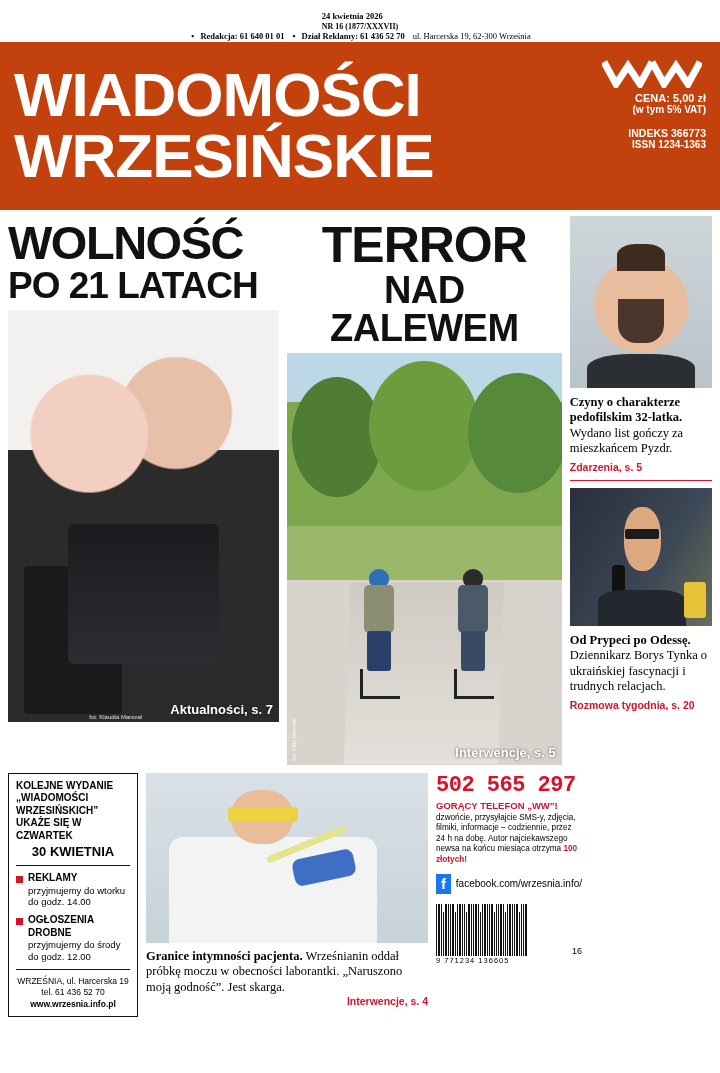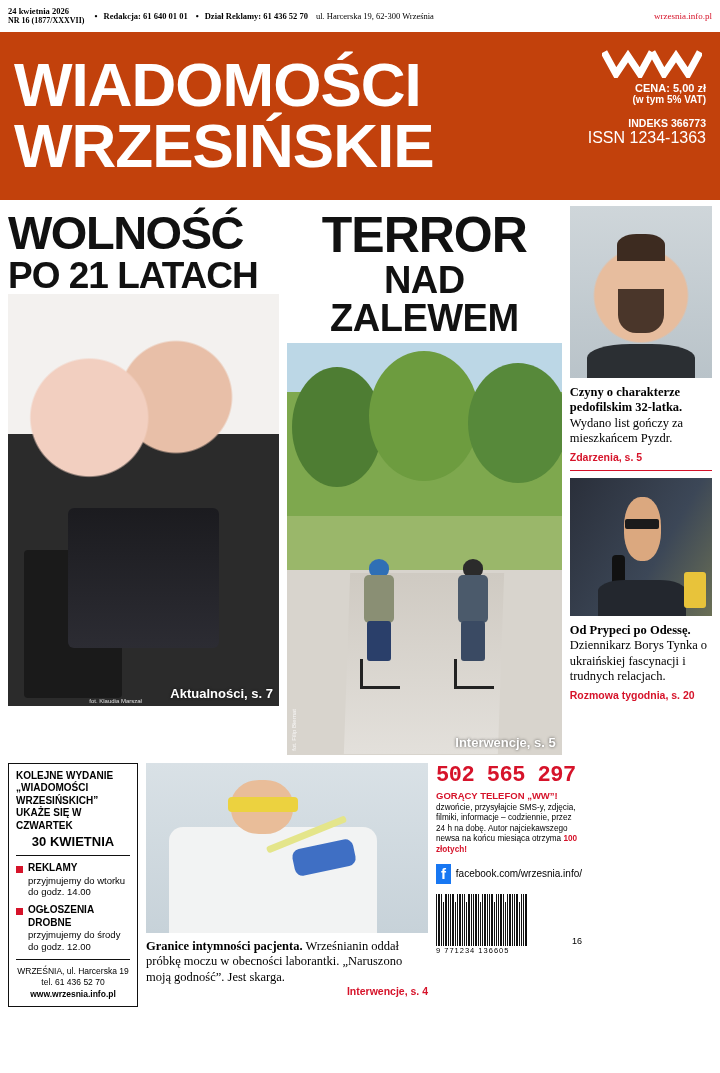--- a/index.html
+++ b/index.html
@@ -6,23 +6,23 @@
   html, body {
     width: 720px; height: 1073px;
     background: #ffffff;
     font-family: "Liberation Serif", serif;
     overflow: hidden;
   }
   .page { position: relative; width: 720px; height: 1073px; background:#fff; }
 
   
   .topbar {
-    display:flex; align-items:center; height: 32px;
-    padding: 4px 8px; font-family:"Liberation Serif", serif;
-    font-size: 9px; color:#000; border-bottom: none;
+    display:flex; align-items:center; height: 42px;
+    padding: 12px 8px; font-family:"Liberation Serif", serif;
+    font-size: 9px; color:#000; border-bottom: none; flex-direction: column;
   }
   .topbar .date { font-weight:bold; font-size:8.5px; line-height:1.15; }
   .topbar .issue { font-weight:bold; font-size:8px; }
   .topbar-left { display:flex; flex-direction:column; justify-content:center; }
   .topbar-mid { display:flex; align-items:center; gap:0px; margin-left:10px; font-size:8.5px; }
   .topbar-mid .seg { margin-right:8px; white-space:nowrap; }
   .topbar-mid .seg b { font-weight:bold; }
   .topbar .bullet { color:#000; font-weight:bold; margin-right:4px; }
   .topbar-right { margin-left:auto; color:#d6132a; font-weight:normal; font-size:9px; }
 
@@ -37,21 +37,21 @@
     line-height: 0.98; text-transform:uppercase;
   }
   .masthead .title .l2 { display:block; }
   .mast-right {
     position:absolute; right:14px; top:50px; text-align:right;
     font-family:"Liberation Sans", sans-serif; color:#fff;
   }
   .mast-right .price { font-size:11px; font-weight:bold; }
   .mast-right .vat { font-size:10px; font-weight:bold; }
   .mast-right .indeks { font-size:10.5px; font-weight:bold; margin-top:12px; }
-  .mast-right .issn { font-size:16px; font-weight:normal; }
+  .mast-right .issn { font-size:10px; font-weight:bold; }
   .logo-www { position:absolute; right:18px; top:16px; }
 
   
   .content { position:relative; padding: 6px 8px 0 8px; }
   .row1 { display:flex; gap:8px; }
   .col-left { width: 278px; }
   .col-mid  { width: 282px; }
   .col-right{ width: 146px; }
 
   .headline-black {
@@ -247,21 +247,21 @@
     </div>
   </div>
 
   <div class="content">
 
     <div class="row1">
 
       <div class="col-left">
         <div class="headline-black h-wolnosc">WOLNOŚĆ</div>
         <div class="headline-black h-po21">PO 21 LATACH</div>
-        <div class="photo" style="">
+        <div class="photo" style="margin-top:6px;">
           <div class="ph-couple">
             <div class="shirt-print"></div>
             <div class="f1car"></div>
           </div>
           <span class="photo-credit h" style="left:auto;right:auto;left:30%;bottom:2px;">fot. Klaudia Marszał</span>
           <span class="caption-red">Aktualności, s. 7</span>
         </div>
       </div>
 
       <div class="col-mid">

